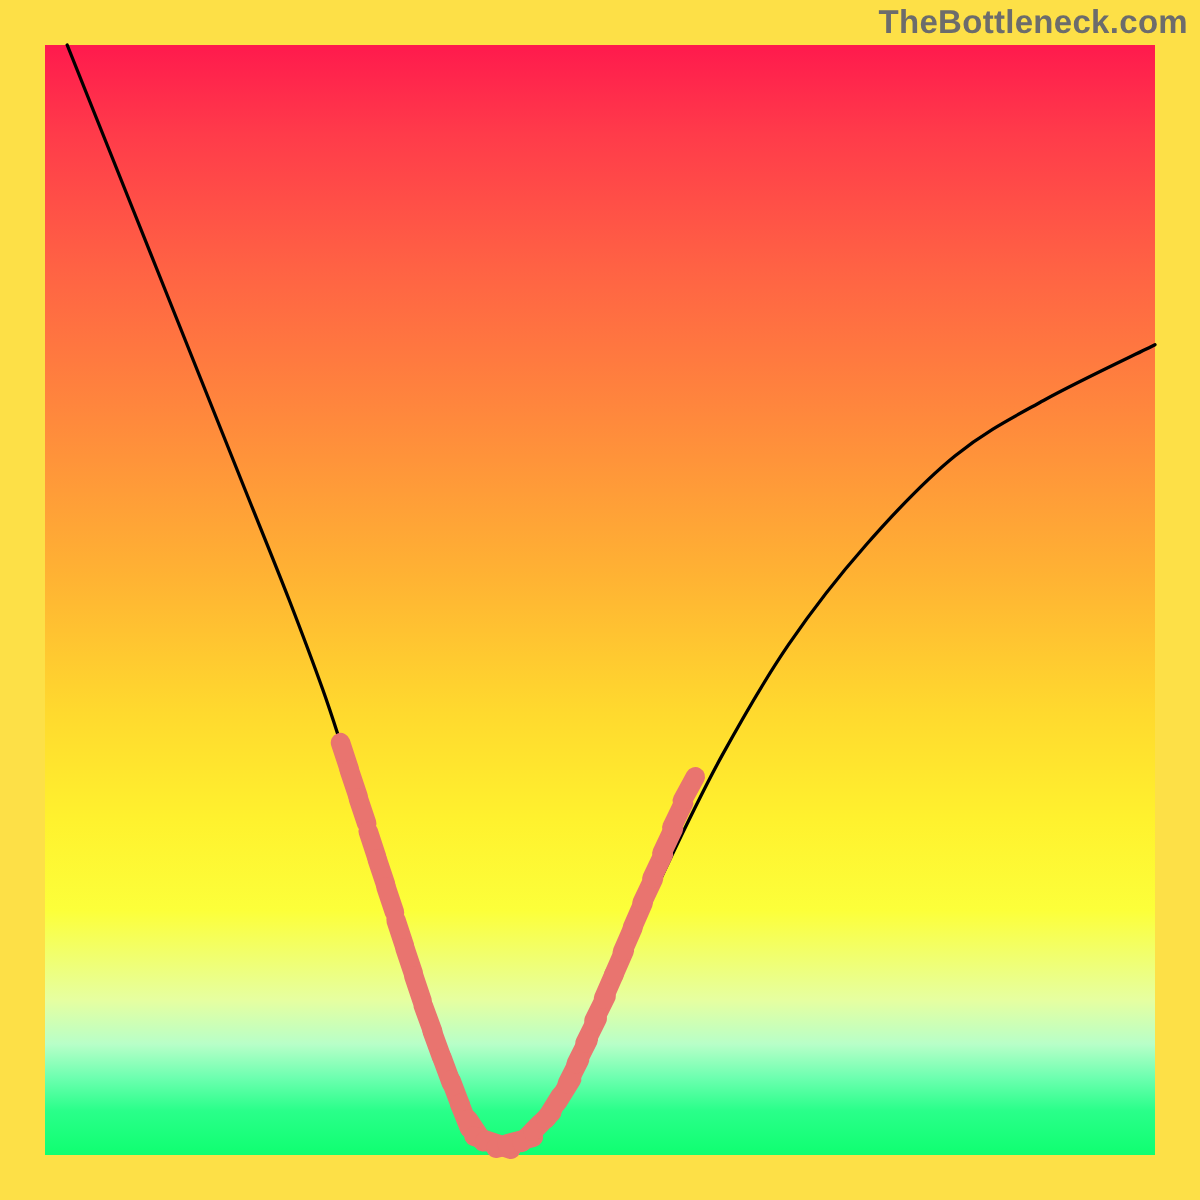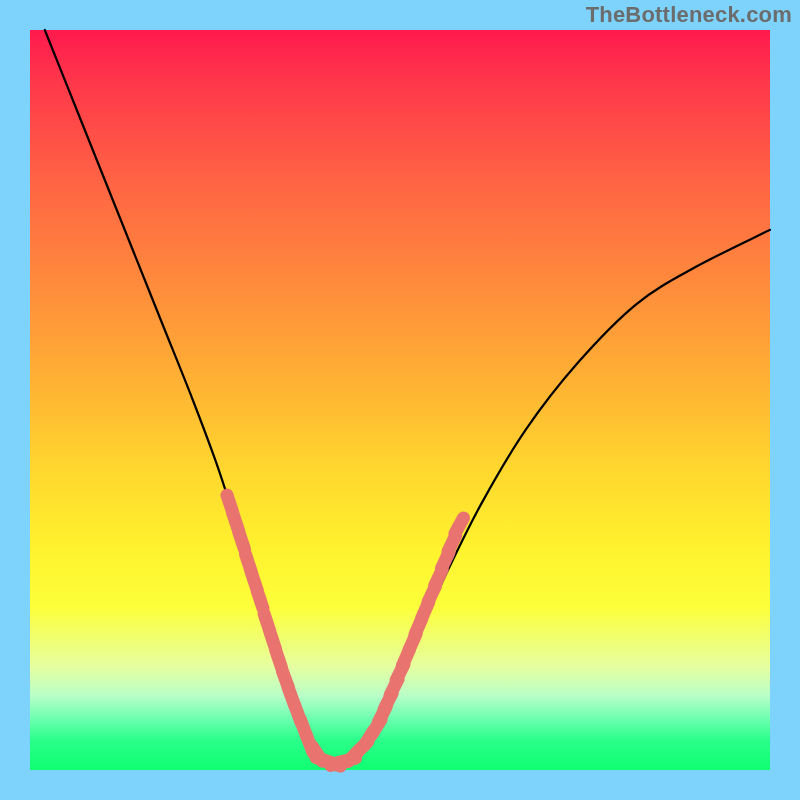--- a/index.html
+++ b/index.html
@@ -10,21 +10,21 @@
     background: #000;
     font-family: Arial, Helvetica, sans-serif;
     overflow: hidden;
   }
   .frame {
     position: absolute;
     left: 0;
     top: 0;
     width: 800px;
     height: 800px;
-    background: #7dd3fc;
+    background: #fde047;
   }
   .plot {
     position: absolute;
     left: 30px;
     top: 30px;
     width: 740px;
     height: 740px;
     background: linear-gradient(to bottom,
       #ff1a4d 0%,
       #ff3b4a 8%,

